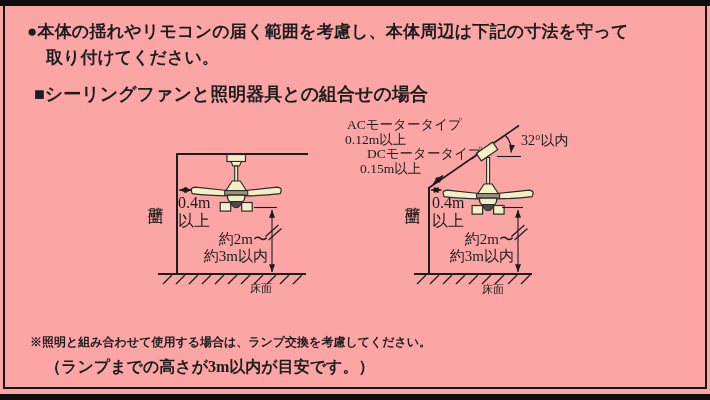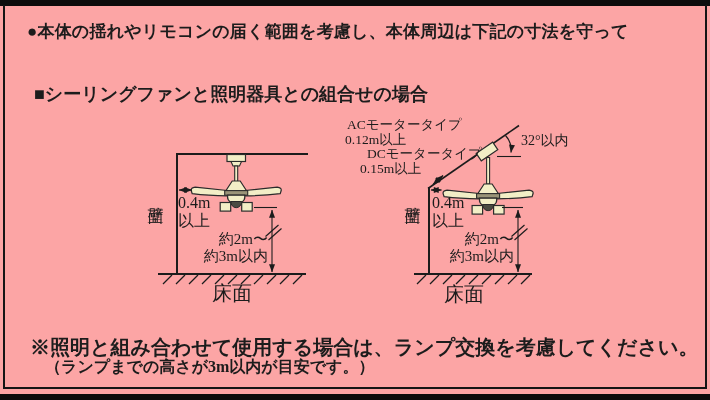--- a/index.html
+++ b/index.html
@@ -37,24 +37,24 @@
   .wall-right{left:403px;top:193px;}
   .cl-val-left{left:178px;top:194px;font-size:16px;}
   .cl-suf-left{left:178px;top:212px;font-size:16px;}
   .cl-val-right{left:432px;top:194px;font-size:16px;}
   .cl-suf-right{left:432px;top:212px;font-size:16px;}
   .hr-line{width:80px;text-align:right;font-size:15px;}
   .hr1-left{left:188px;top:231px;}
   .hr2-left{left:188px;top:248px;}
   .hr1-right{left:434px;top:231px;}
   .hr2-right{left:434px;top:248px;}
-  .floor-label{width:60px;text-align:left;font-size:20px;}
+  .floor-label{width:60px;text-align:right;font-size:11px;}
   .floor-left{left:212px;top:282px;}
   .floor-right{left:444px;top:283px;}
-  .foot1{left:30px;top:336px;font-size:20px;}
+  .foot1{left:30px;top:336px;font-size:12px;}
   .foot2{left:45px;top:358px;font-size:16px;}
   svg.diagram{position:absolute;left:0;top:0;}
 </style>
 </head>
 <body>
 
 <div class="stage">
   <div class="top-rule"></div>
   <div class="frame"></div>
 
@@ -136,20 +136,21 @@
       <line x1="502" y1="207.5" x2="523" y2="207.5" stroke="#1c1c1c" stroke-width="1.1"></line>
       <line x1="518" y1="210" x2="518" y2="272" stroke="#1c1c1c" stroke-width="1.1" marker-start="url(#arr)" marker-end="url(#arr)"></line>
       <g stroke="#1c1c1c" stroke-width="1.2">
         <line x1="511.5" y1="236.5" x2="524.5" y2="225"></line>
         <line x1="514.5" y1="240" x2="527.5" y2="228.5"></line>
       </g>
     </g>
   </svg>
 
   <div class="txt b notice1">●本体の揺れやリモコンの届く範囲を考慮し、本体周辺は下記の寸法を守って</div>
+  <div class="txt b notice2">取り付けてください。</div>
   <div class="txt b heading">■シーリングファンと照明器具との組合せの場合</div>
 
   <div class="txt motor-l1">ACモータータイプ</div>
   <div class="txt motor-l2">0.12m以上</div>
   <div class="txt motor-l3">DCモータータイプ</div>
   <div class="txt motor-l4">0.15m以上</div>
   <div class="txt angle">32°以内</div>
 
   <div class="txt wall-label wall-left">壁面</div>
   <div class="txt wall-label wall-right">壁面</div>

